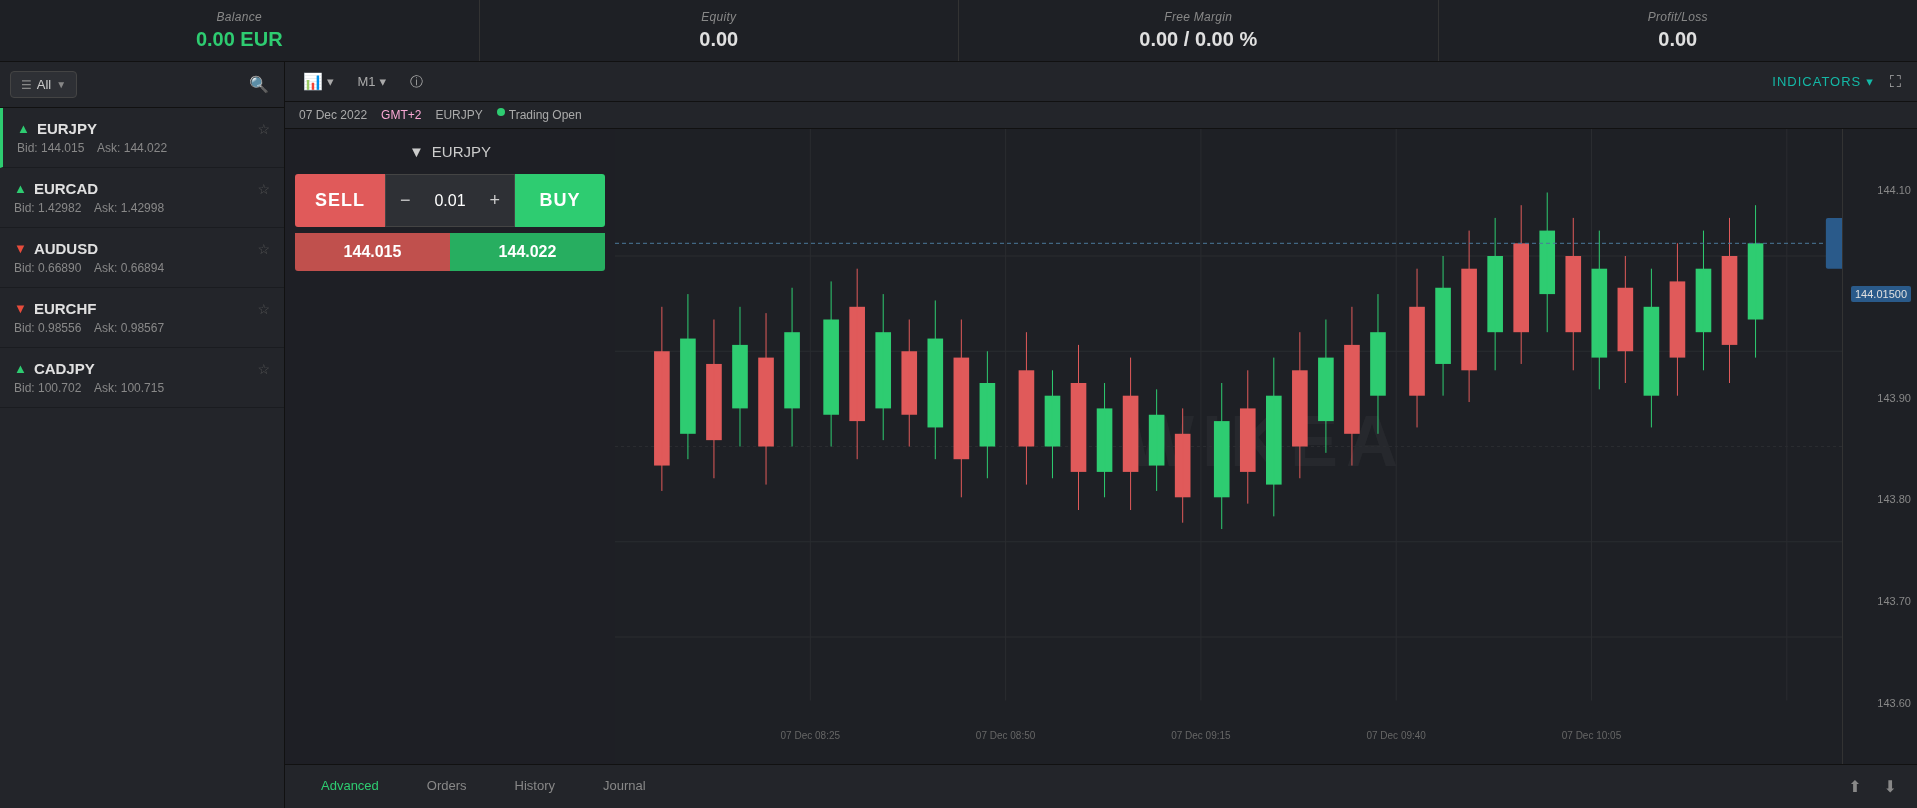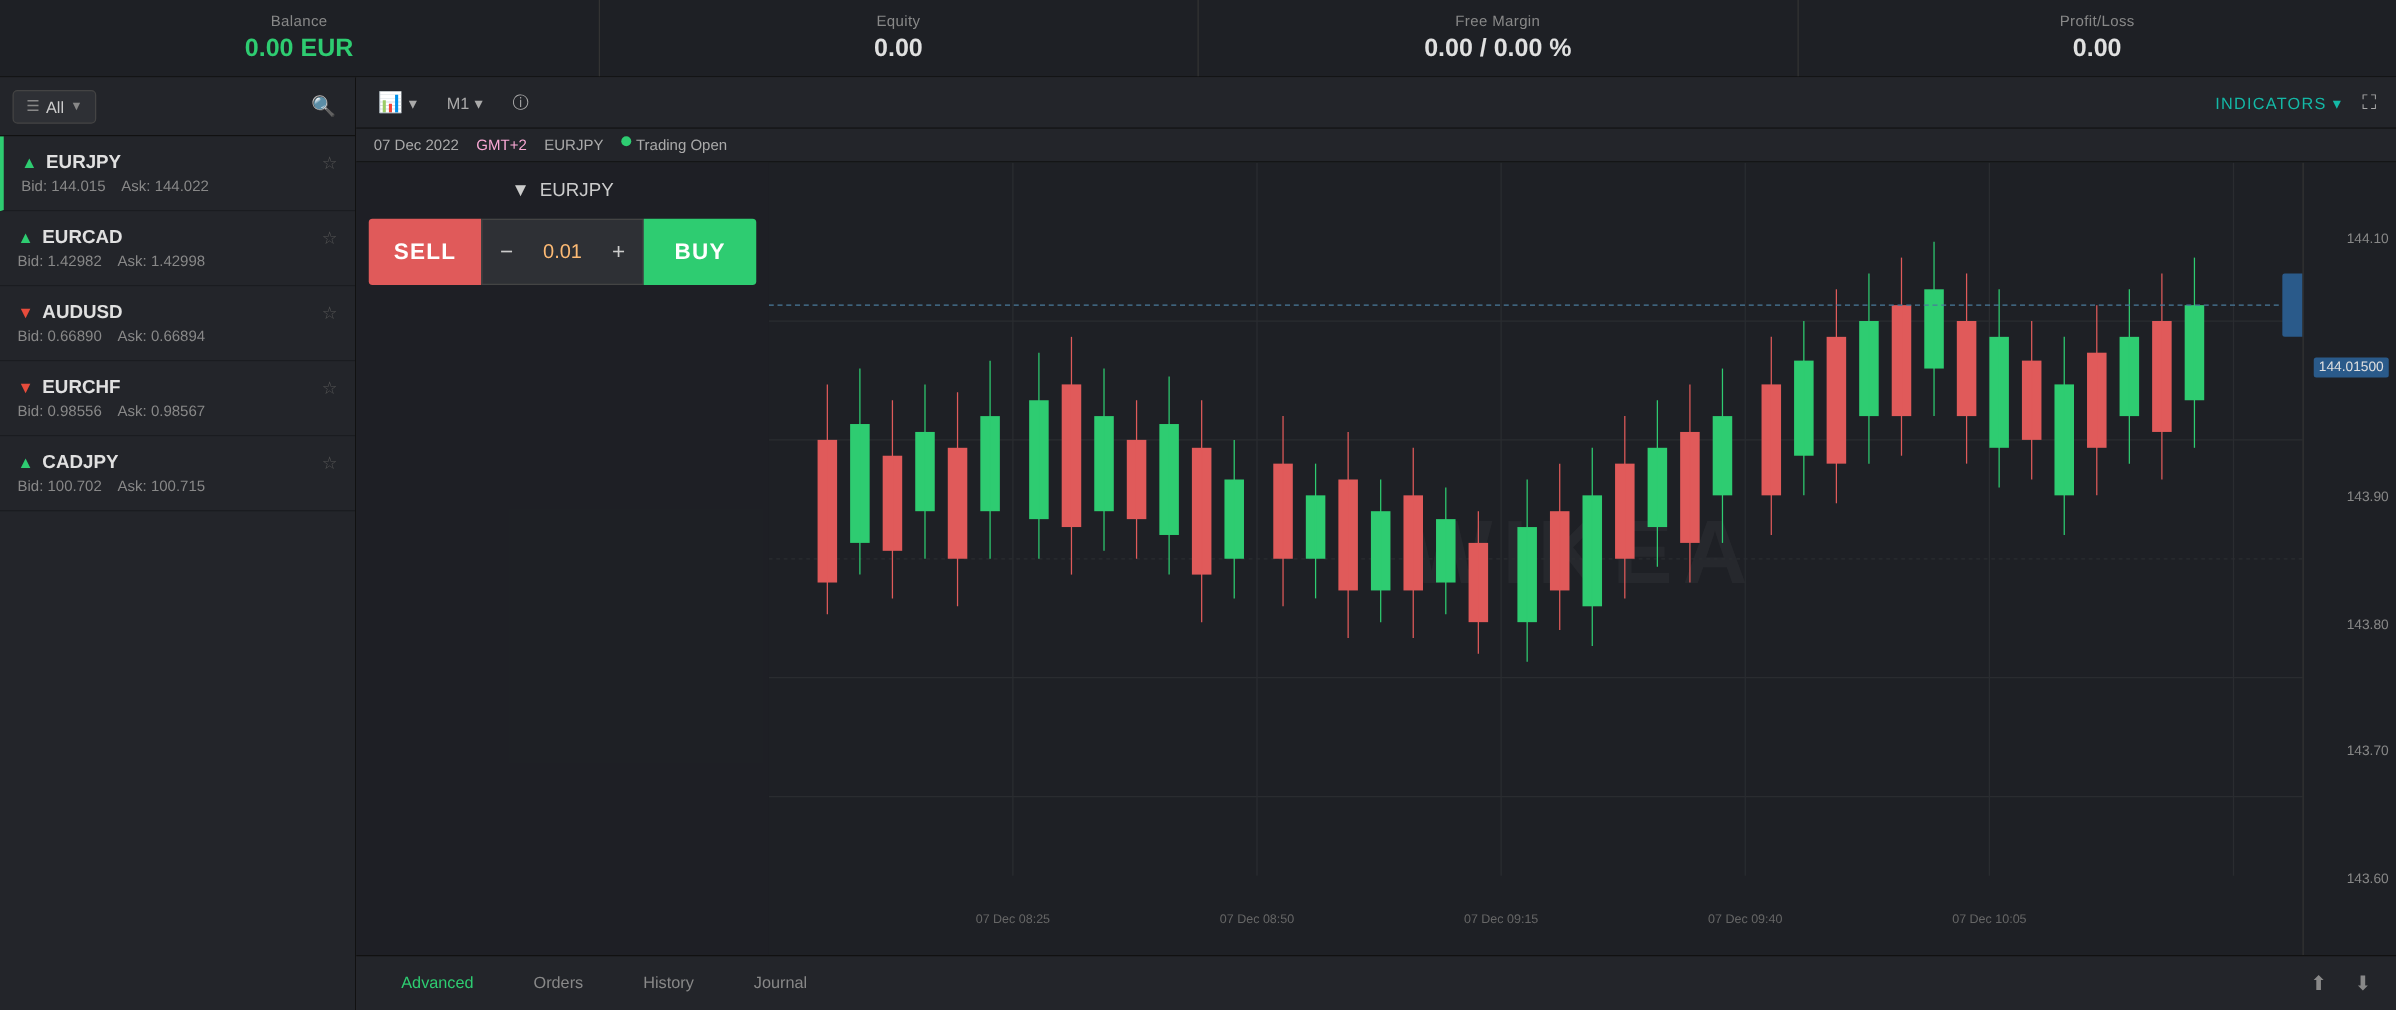--- a/index.html
+++ b/index.html
@@ -29,20 +29,21 @@
       border-right: 1px solid #333;
       padding: 6px 10px;
     }
     .header-section:last-child { border-right: none; }
     .header-label {
       font-size: 12px;
       color: #888;
       margin-bottom: 4px;
       text-transform: none;
       letter-spacing: 0.3px;
+      font-style: italic;
     }
     .header-value {
       font-size: 20px;
       font-weight: 700;
       color: #2ecc71;
     }
     .header-value.white { color: #e0e0e0; }
 
     
     .main-layout {
@@ -276,21 +277,21 @@
     .lot-btn {
       background: transparent;
       border: none;
       color: #ccc;
       font-size: 18px;
       padding: 14px 14px;
       cursor: pointer;
     }
     .lot-value {
       font-size: 16px;
-      color: #fdba74;
+      color: #ffffff;
       padding: 0 10px;
       min-width: 50px;
       text-align: center;
     }
     .price-row {
       display: flex;
       width: 100%;
       margin-top: 2px;
     }
     .sell-price {
@@ -539,20 +540,24 @@
         </div>
         <div class="trade-row">
           <button class="sell-btn">SELL</button>
           <div class="lot-control">
             <button class="lot-btn">−</button>
             <span class="lot-value">0.01</span>
             <button class="lot-btn">+</button>
           </div>
           <button class="buy-btn">BUY</button>
         </div>
+        <div class="price-row">
+          <div class="sell-price">144.015</div>
+          <div class="buy-price">144.022</div>
+        </div>
       </div>
 
       <div class="chart-canvas">
         <svg width="100%" height="100%" style="position:absolute;top:0;left:0;">
 
           <rect width="100%" height="100%" fill="#1e2025"></rect>
 
           <text x="50%" y="50%" text-anchor="middle" dominant-baseline="middle" fill="rgba(255,255,255,0.04)" font-size="72" font-weight="900" letter-spacing="8">WIKEA</text>
 
           <line x1="0" y1="20%" x2="100%" y2="20%" stroke="#2a2c30" stroke-width="1"></line>

